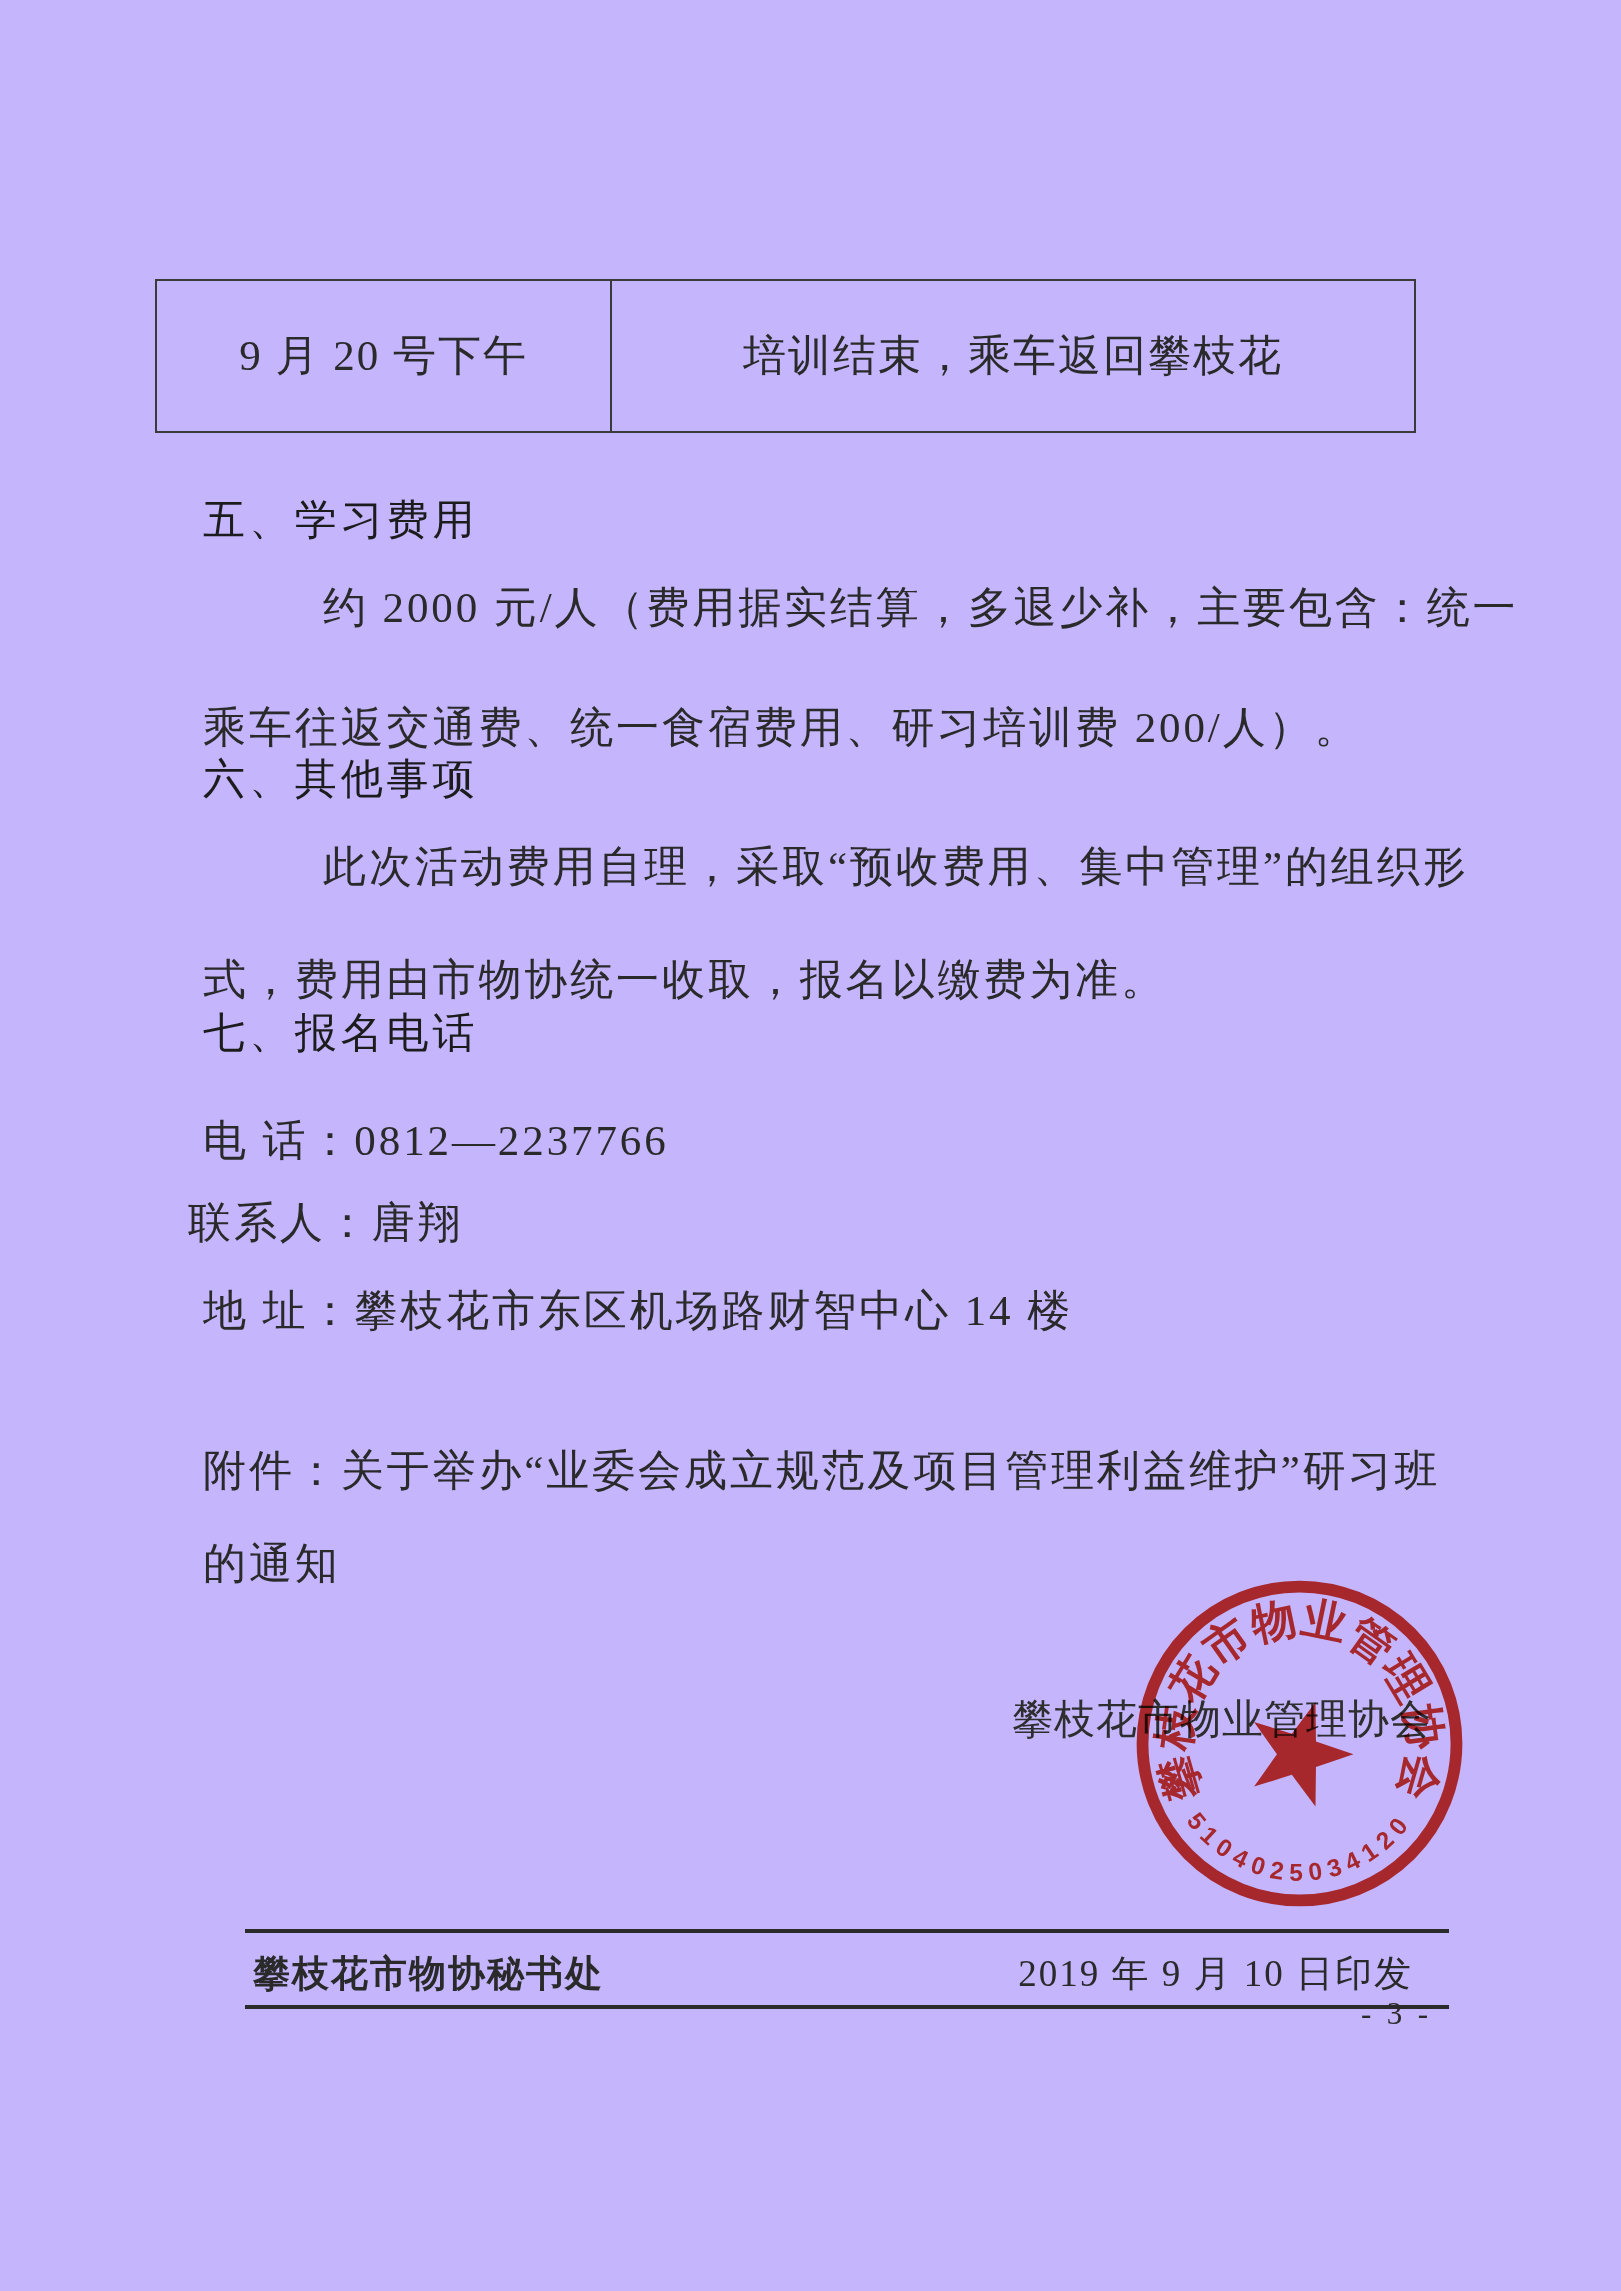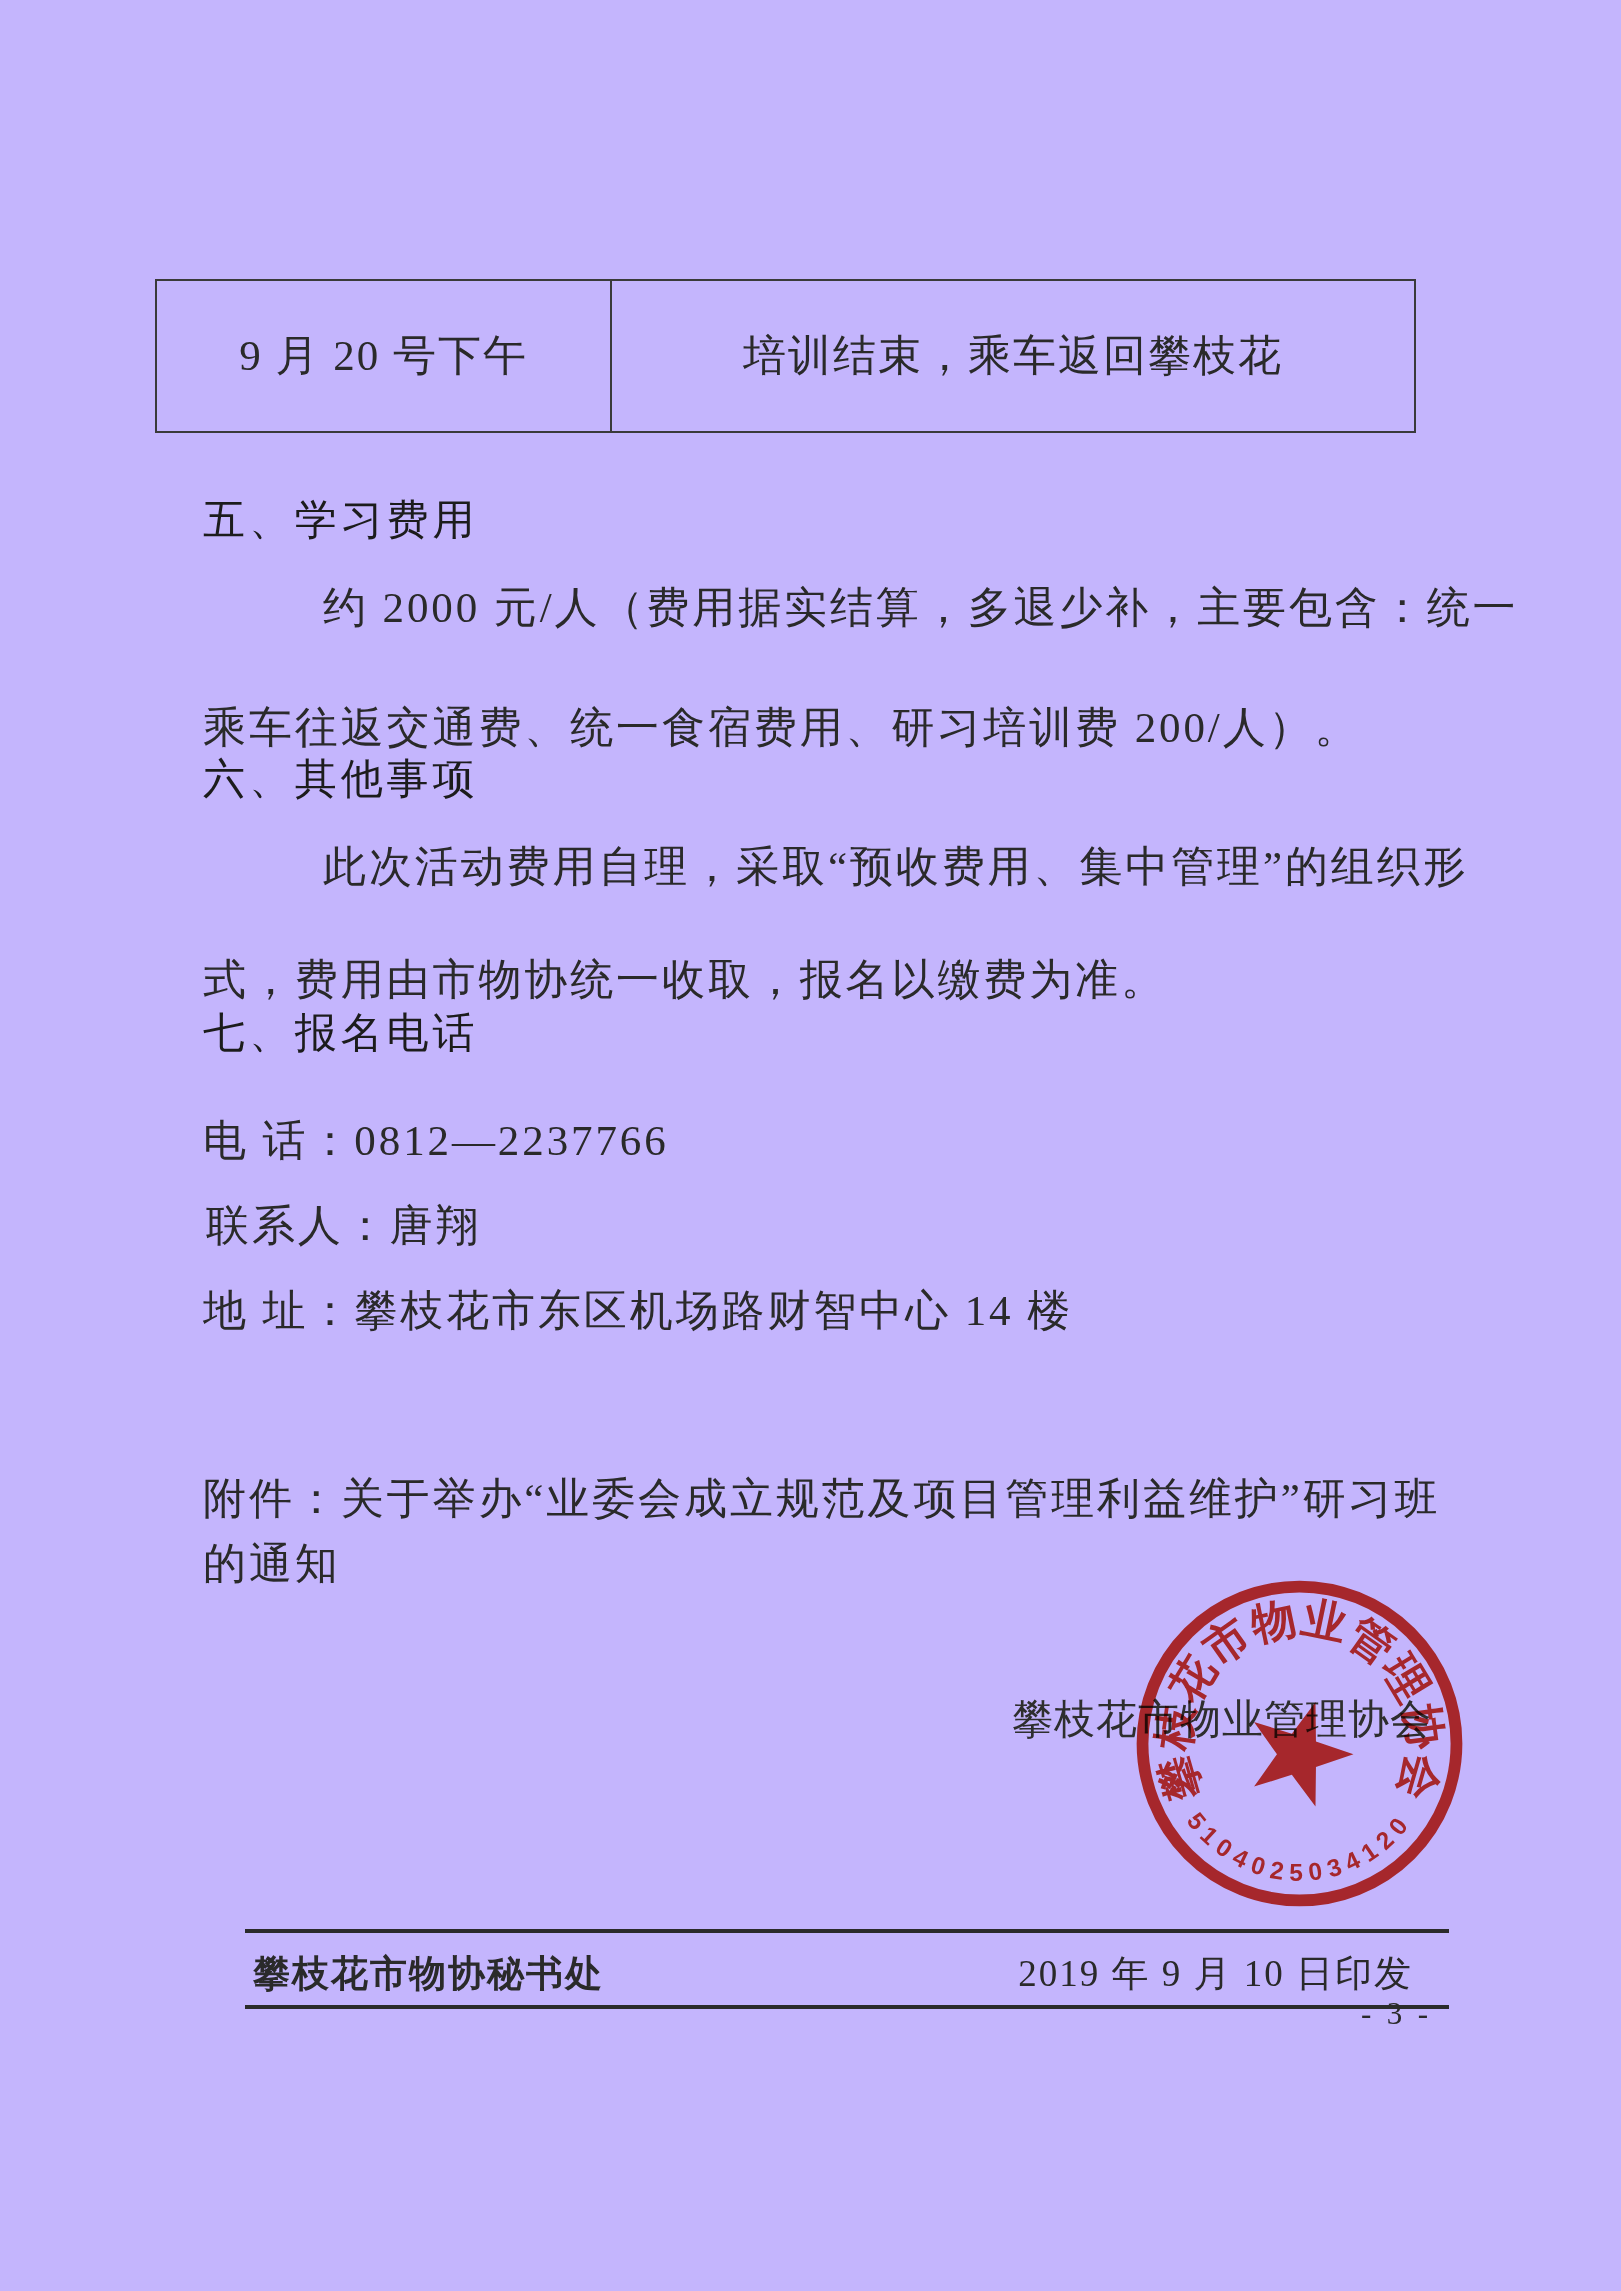--- a/index.html
+++ b/index.html
@@ -85,24 +85,24 @@
   <div class="line" style="left:323px;top:578px;">约 2000 元/人（费用据实结算，多退少补，主要包含：统一</div>
   <div class="line" style="left:203px;top:668px;margin-top:30px;">乘车往返交通费、统一食宿费用、研习培训费 200/人）。</div>
 
   <div class="heading" style="left:203px;top:749px;">六、其他事项</div>
   <div class="line" style="left:323px;top:837px;">此次活动费用自理，采取“预收费用、集中管理”的组织形</div>
   <div class="line" style="left:203px;top:950px;">式，费用由市物协统一收取，报名以缴费为准。</div>
 
   <div class="heading" style="left:203px;top:1003px;">七、报名电话</div>
 
   <div class="line" style="left:203px;top:1111px;">电 话：0812—2237766</div>
-  <div class="line" style="left:206px;top:1196px;">联系人：唐翔</div>
+  <div class="line" style="left:188px;top:1196px;font-family:Liberation Mono, monospace;">联系人：唐翔</div>
   <div class="line" style="left:203px;top:1281px;">地 址：攀枝花市东区机场路财智中心 14 楼</div>
 
-  <div class="line" style="left:203px;top:1441px;margin-top:28px;">附件：关于举办“业委会成立规范及项目管理利益维护”研习班</div>
+  <div class="line" style="left:203px;top:1441px;">附件：关于举办“业委会成立规范及项目管理利益维护”研习班</div>
   <div class="line" style="left:203px;top:1534px;">的通知</div>
 
   <div class="sig" style="left:1012px;top:1692px;">攀枝花市物业管理协会</div>
 
   <svg class="stamp" viewBox="0 0 370 370">
     <defs>
       <path id="arcTop" d="M 83.5 232.3 A 112 112 0 1 1 286.5 232.3" fill="none"></path>
       <path id="arcBottom" d="M 63.8 255 A 140 140 0 0 0 306.2 255" fill="none"></path>
     </defs>
     <circle cx="185" cy="185" r="160" fill="none" stroke="#d5271c" stroke-width="12"></circle>

